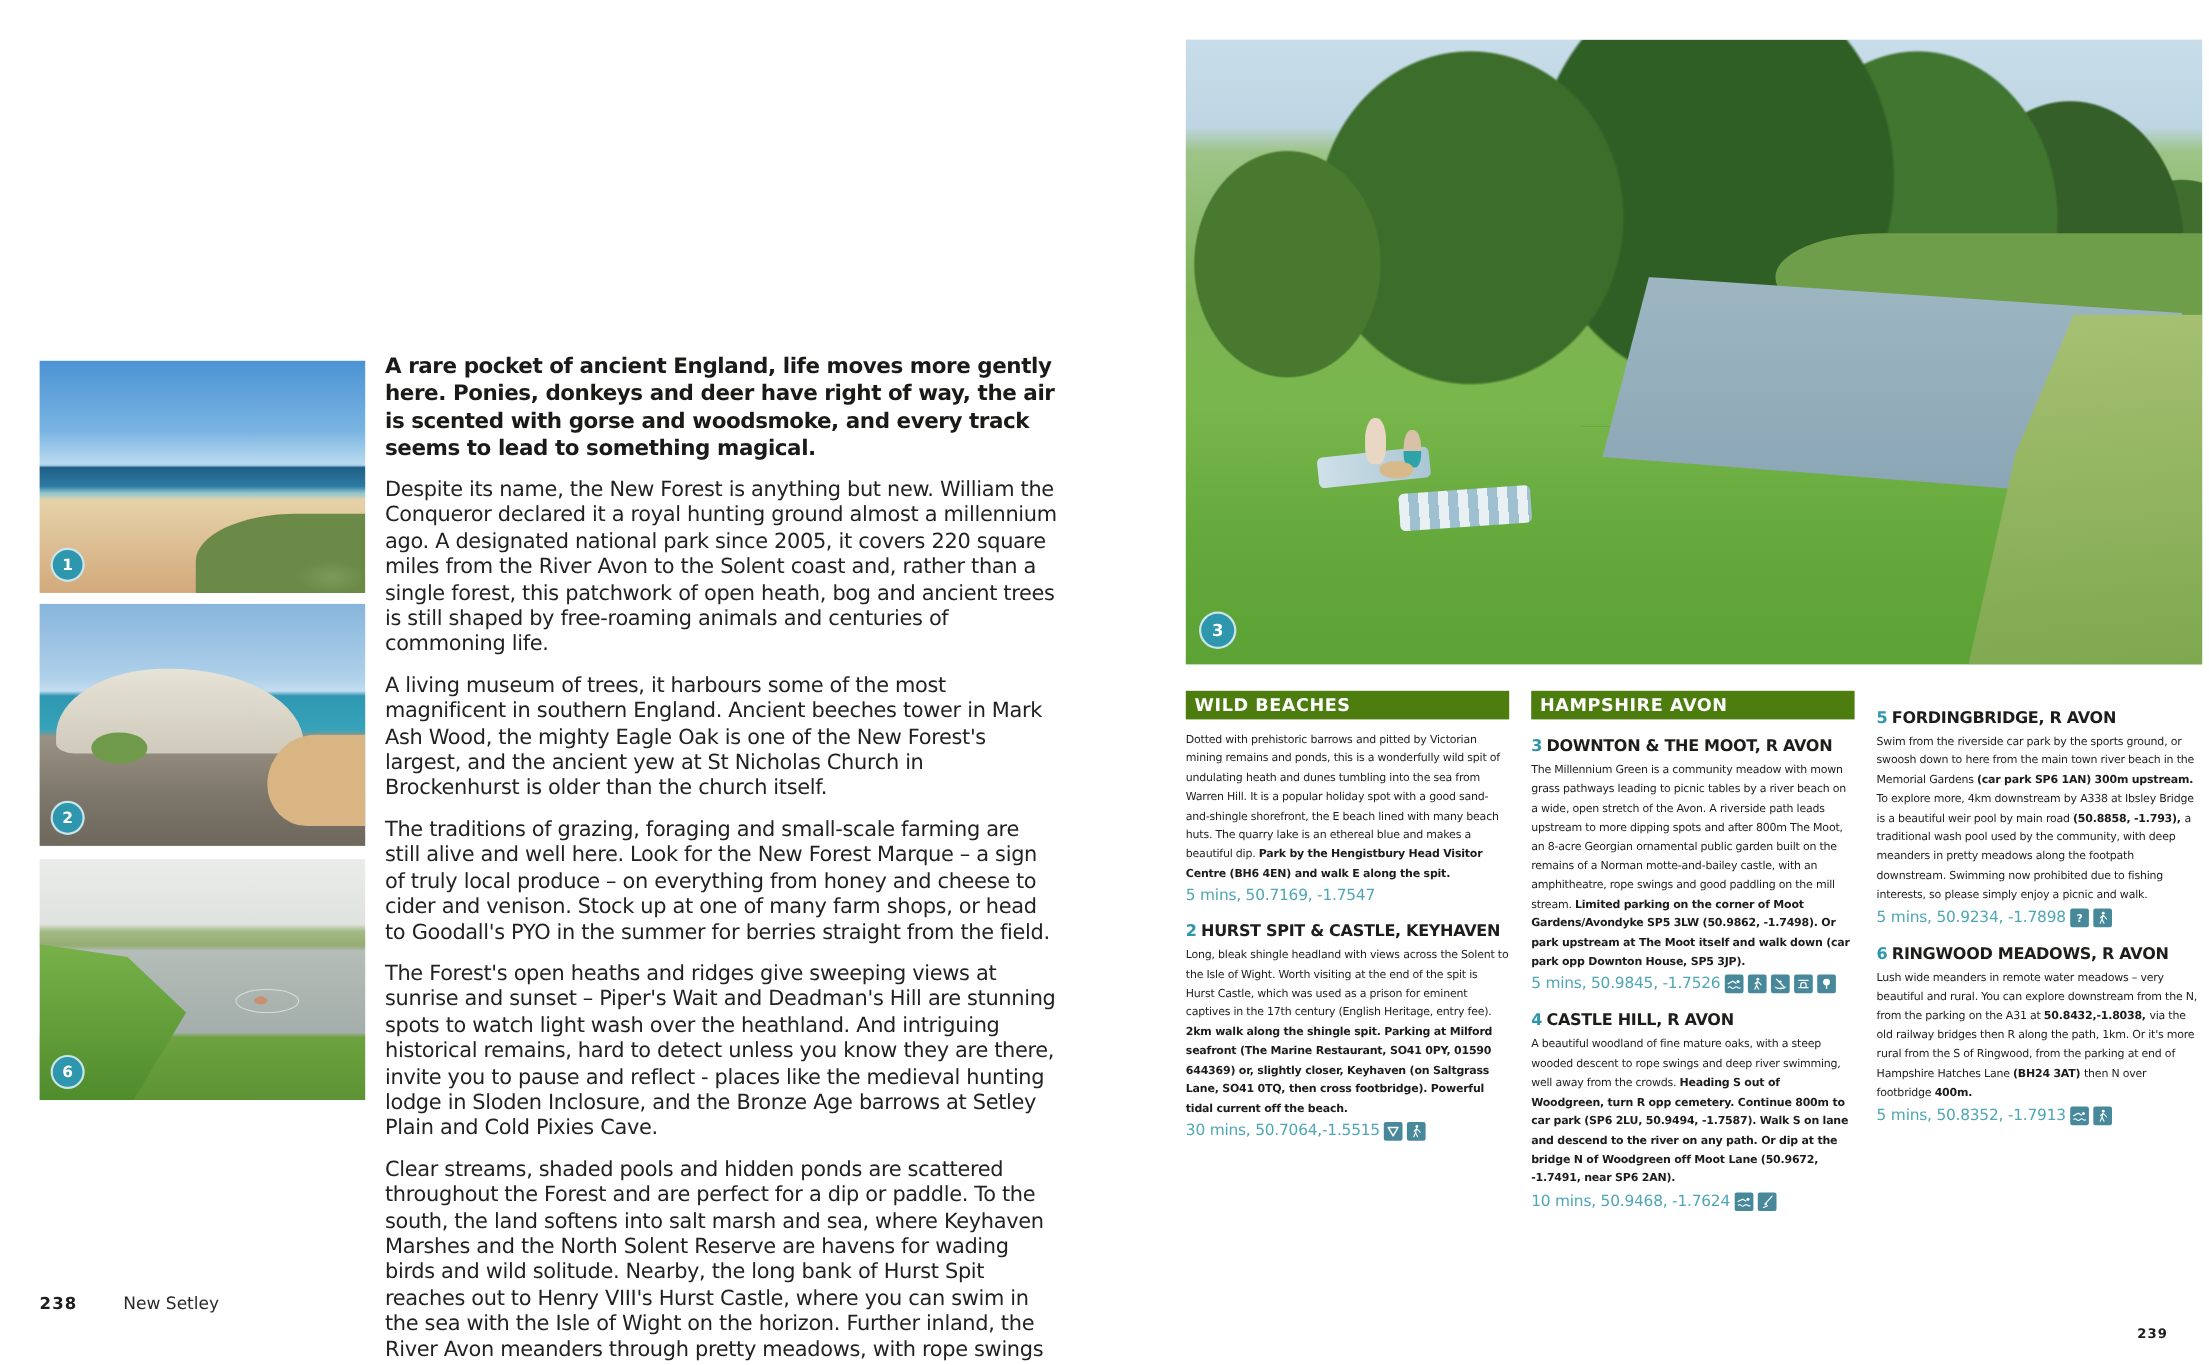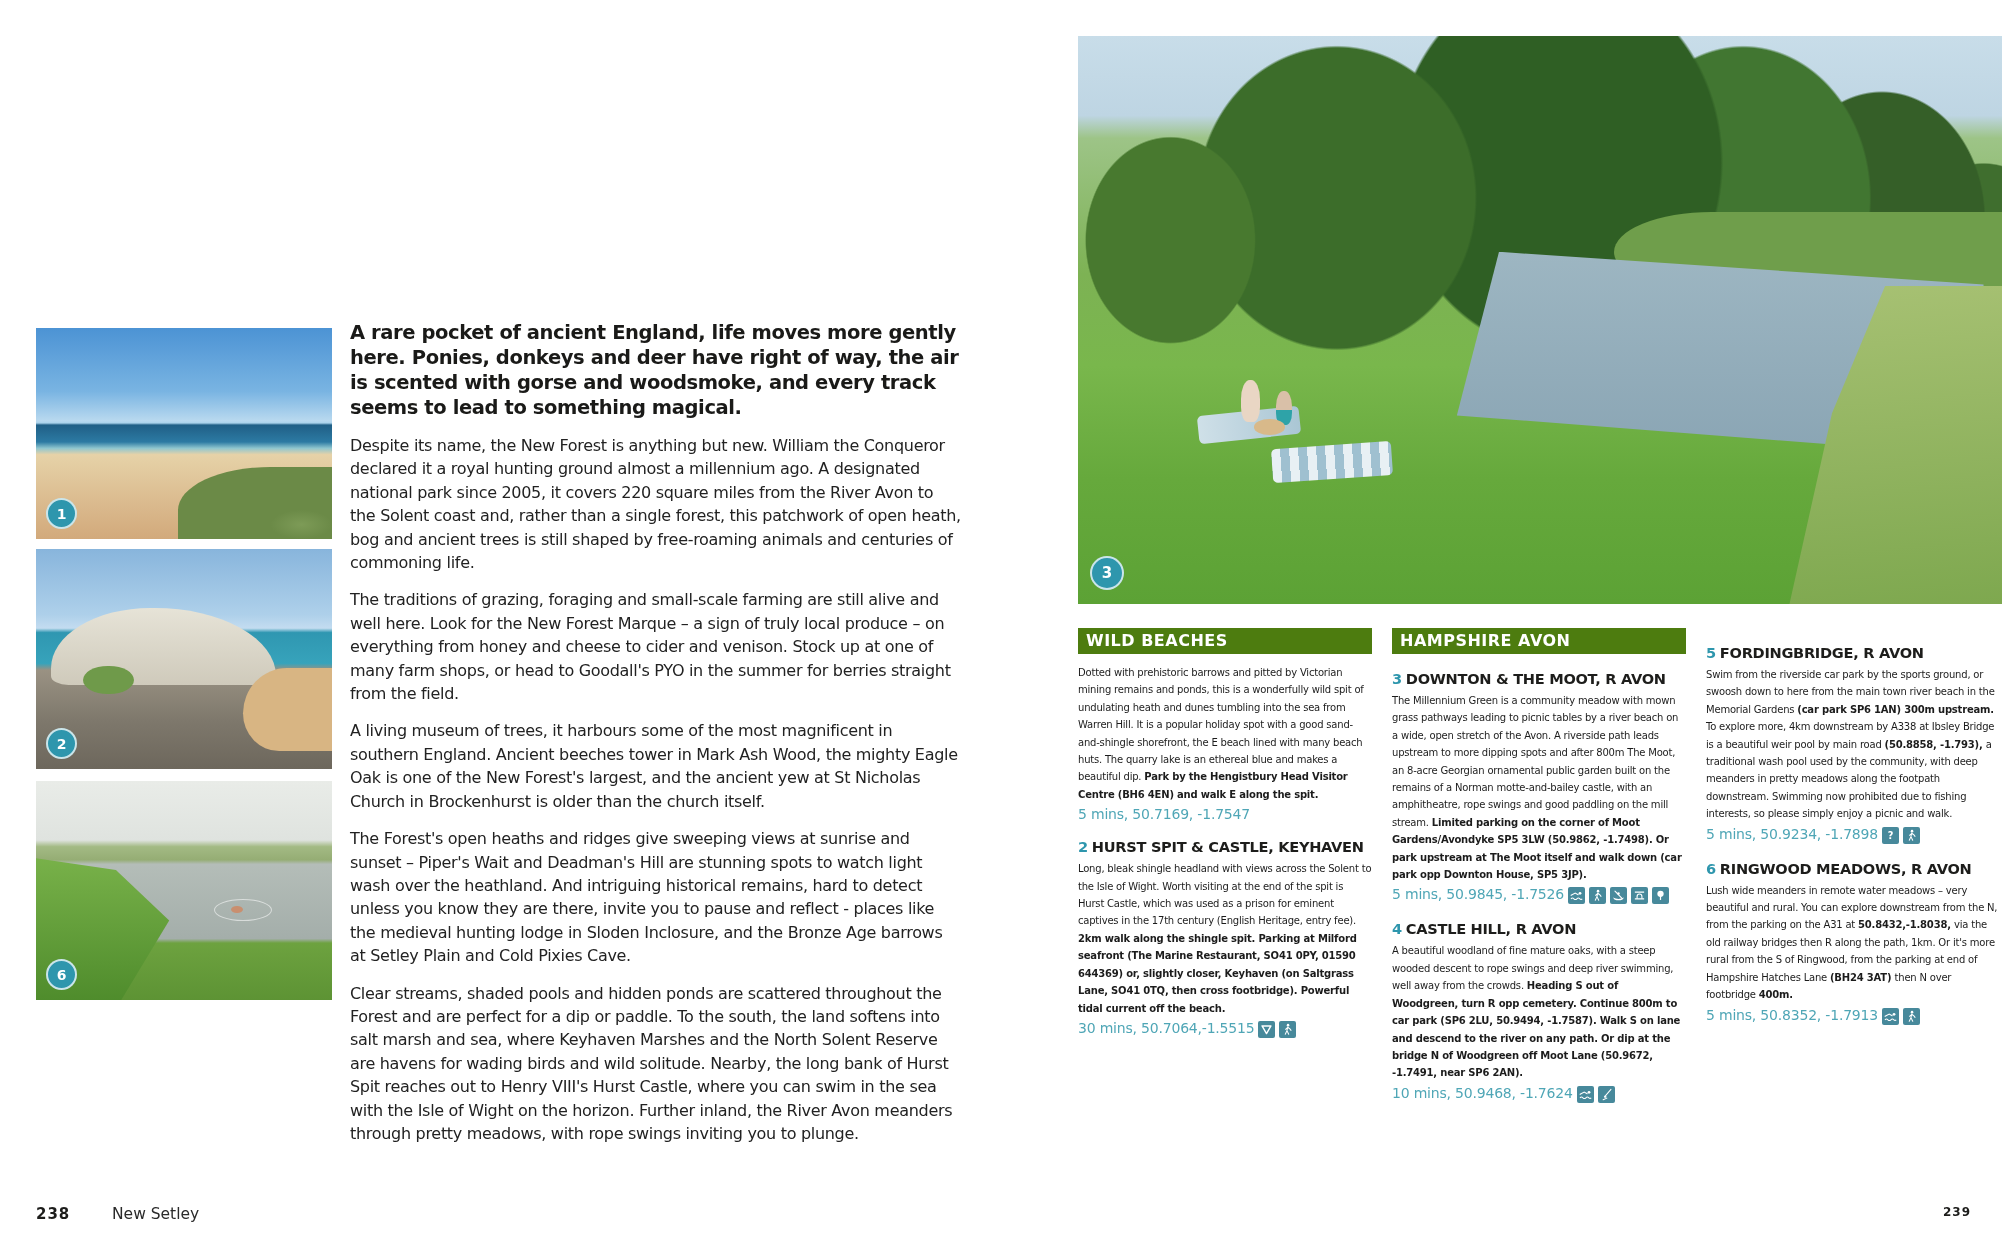--- a/index.html
+++ b/index.html
@@ -66,39 +66,39 @@
     border-radius:45% 45% 35% 35%;}
   #photoR .rp-person2{left:21.4%;top:62.5%;width:1.8%;height:6%;
     background:linear-gradient(180deg,#d9c0a8 55%,#2ea3a8 56%);border-radius:45% 45% 35% 35%;}
   #photoR .rp-dog{left:19%;top:67.5%;width:3.4%;height:2.8%;background:#d8b98a;border-radius:50%;}
   #photoR .badge{left:12px;bottom:14px;width:30px;height:30px;font-size:15px;}
 
   
   .intro-col{position:absolute;left:350px;top:320px;width:612px;}
   .lead{font-weight:bold;font-size:19.5px;line-height:25px;letter-spacing:-.4px;
         margin:0 0 14px 0;color:#1a1a18;}
-  .body-para{font-size:16px;line-height:23.4px;letter-spacing:-.3px;margin:0 0 14px 0;color:#222;}
+  .body-para{font-size:19px;line-height:23.4px;letter-spacing:-.3px;margin:0 0 14px 0;color:#222;}
 
   
   .col{position:absolute;top:628px;width:294px;}
   #col1{left:1078px;} #col2{left:1392px;} #col3{left:1706px;}
   .col-header{background:#4d7c0f;color:#fff;font-weight:bold;font-size:16px;
               letter-spacing:.5px;padding:3px 8px 4px 8px;margin-bottom:10px;}
   .entry{margin-bottom:16px;}
   .entry-title{margin:16px 0 4px 0;font-size:14.6px;line-height:18px;letter-spacing:-.3px;font-weight:bold;}
   .entry-num{color:#2e96ad;margin-right:4px;}
   .entry-body{margin:0;font-size:10px;line-height:17.4px;letter-spacing:-.2px;color:#1c1c1c;}
   .entry-body .b{font-weight:bold;}
   .entry-stats{margin-top:3px;font-size:14px;color:#4fa6b6;letter-spacing:-.2px;}
   .stat-icon{display:inline-flex;width:17px;height:17px;background:#47899b;border-radius:2px;
              margin-left:4px;vertical-align:-3px;align-items:center;justify-content:center;}
   .stat-icon svg{width:13px;height:13px;}
 
   
-  .footer-left{position:absolute;left:36px;top:1205px;font-size:15px;}
+  .footer-left{position:absolute;left:36px;top:1176px;font-size:15px;}
   .footer-left .pn{font-weight:bold;letter-spacing:1px;}
   .footer-left .chapter{position:absolute;left:76px;top:0;font-size:15.5px;color:#2a2a2a;white-space:nowrap;}
   .footer-right{position:absolute;left:1943px;top:1205px;font-size:12px;font-weight:bold;letter-spacing:1px;}
 </style>
 </head>
 <body>
 
 <div class="spread">
 
   <div>
@@ -118,22 +118,22 @@
     <figure class="photo" id="photo3">
       <div class="layer p3-bank"></div>
       <div class="layer p3-ripple"></div>
       <div class="layer p3-swimmer"></div>
       <span class="badge">6</span>
     </figure>
 
     <section class="intro-col">
       <p class="lead">A rare pocket of ancient England, life moves more gently here. Ponies, donkeys and deer have right of way, the air is scented with gorse and woodsmoke, and every track seems to lead to something magical.</p>
       <p class="body-para">Despite its name, the New Forest is anything but new. William the Conqueror declared it a royal hunting ground almost a millennium ago. A designated national park since 2005, it covers 220 square miles from the River Avon to the Solent coast and, rather than a single forest, this patchwork of open heath, bog and ancient trees is still shaped by free-roaming animals and centuries of commoning life.</p>
+      <p class="body-para">A living museum of trees, it harbours some of the most magnificent in southern England. Ancient beeches tower in Mark Ash Wood, the mighty Eagle Oak is one of the New Forest's largest, and the ancient yew at St Nicholas Church in Brockenhurst is older than the church itself.</p>
       <p class="body-para">The traditions of grazing, foraging and small-scale farming are still alive and well here. Look for the New Forest Marque – a sign of truly local produce – on everything from honey and cheese to cider and venison. Stock up at one of many farm shops, or head to Goodall's PYO in the summer for berries straight from the field.</p>
-      <p class="body-para">A living museum of trees, it harbours some of the most magnificent in southern England. Ancient beeches tower in Mark Ash Wood, the mighty Eagle Oak is one of the New Forest's largest, and the ancient yew at St Nicholas Church in Brockenhurst is older than the church itself.</p>
       <p class="body-para">The Forest's open heaths and ridges give sweeping views at sunrise and sunset – Piper's Wait and Deadman's Hill are stunning spots to watch light wash over the heathland. And intriguing historical remains, hard to detect unless you know they are there, invite you to pause and reflect - places like the medieval hunting lodge in Sloden Inclosure, and the Bronze Age barrows at Setley Plain and Cold Pixies Cave.</p>
       <p class="body-para">Clear streams, shaded pools and hidden ponds are scattered throughout the Forest and are perfect for a dip or paddle. To the south, the land softens into salt marsh and sea, where Keyhaven Marshes and the North Solent Reserve are havens for wading birds and wild solitude. Nearby, the long bank of Hurst Spit reaches out to Henry VIII's Hurst Castle, where you can swim in the sea with the Isle of Wight on the horizon. Further inland, the River Avon meanders through pretty meadows, with rope swings inviting you to plunge.</p>
     </section>
 
     <div class="footer-left">
       <span class="pn">238</span>
       <span class="chapter">New Setley</span>
     </div>
   </div>
 

